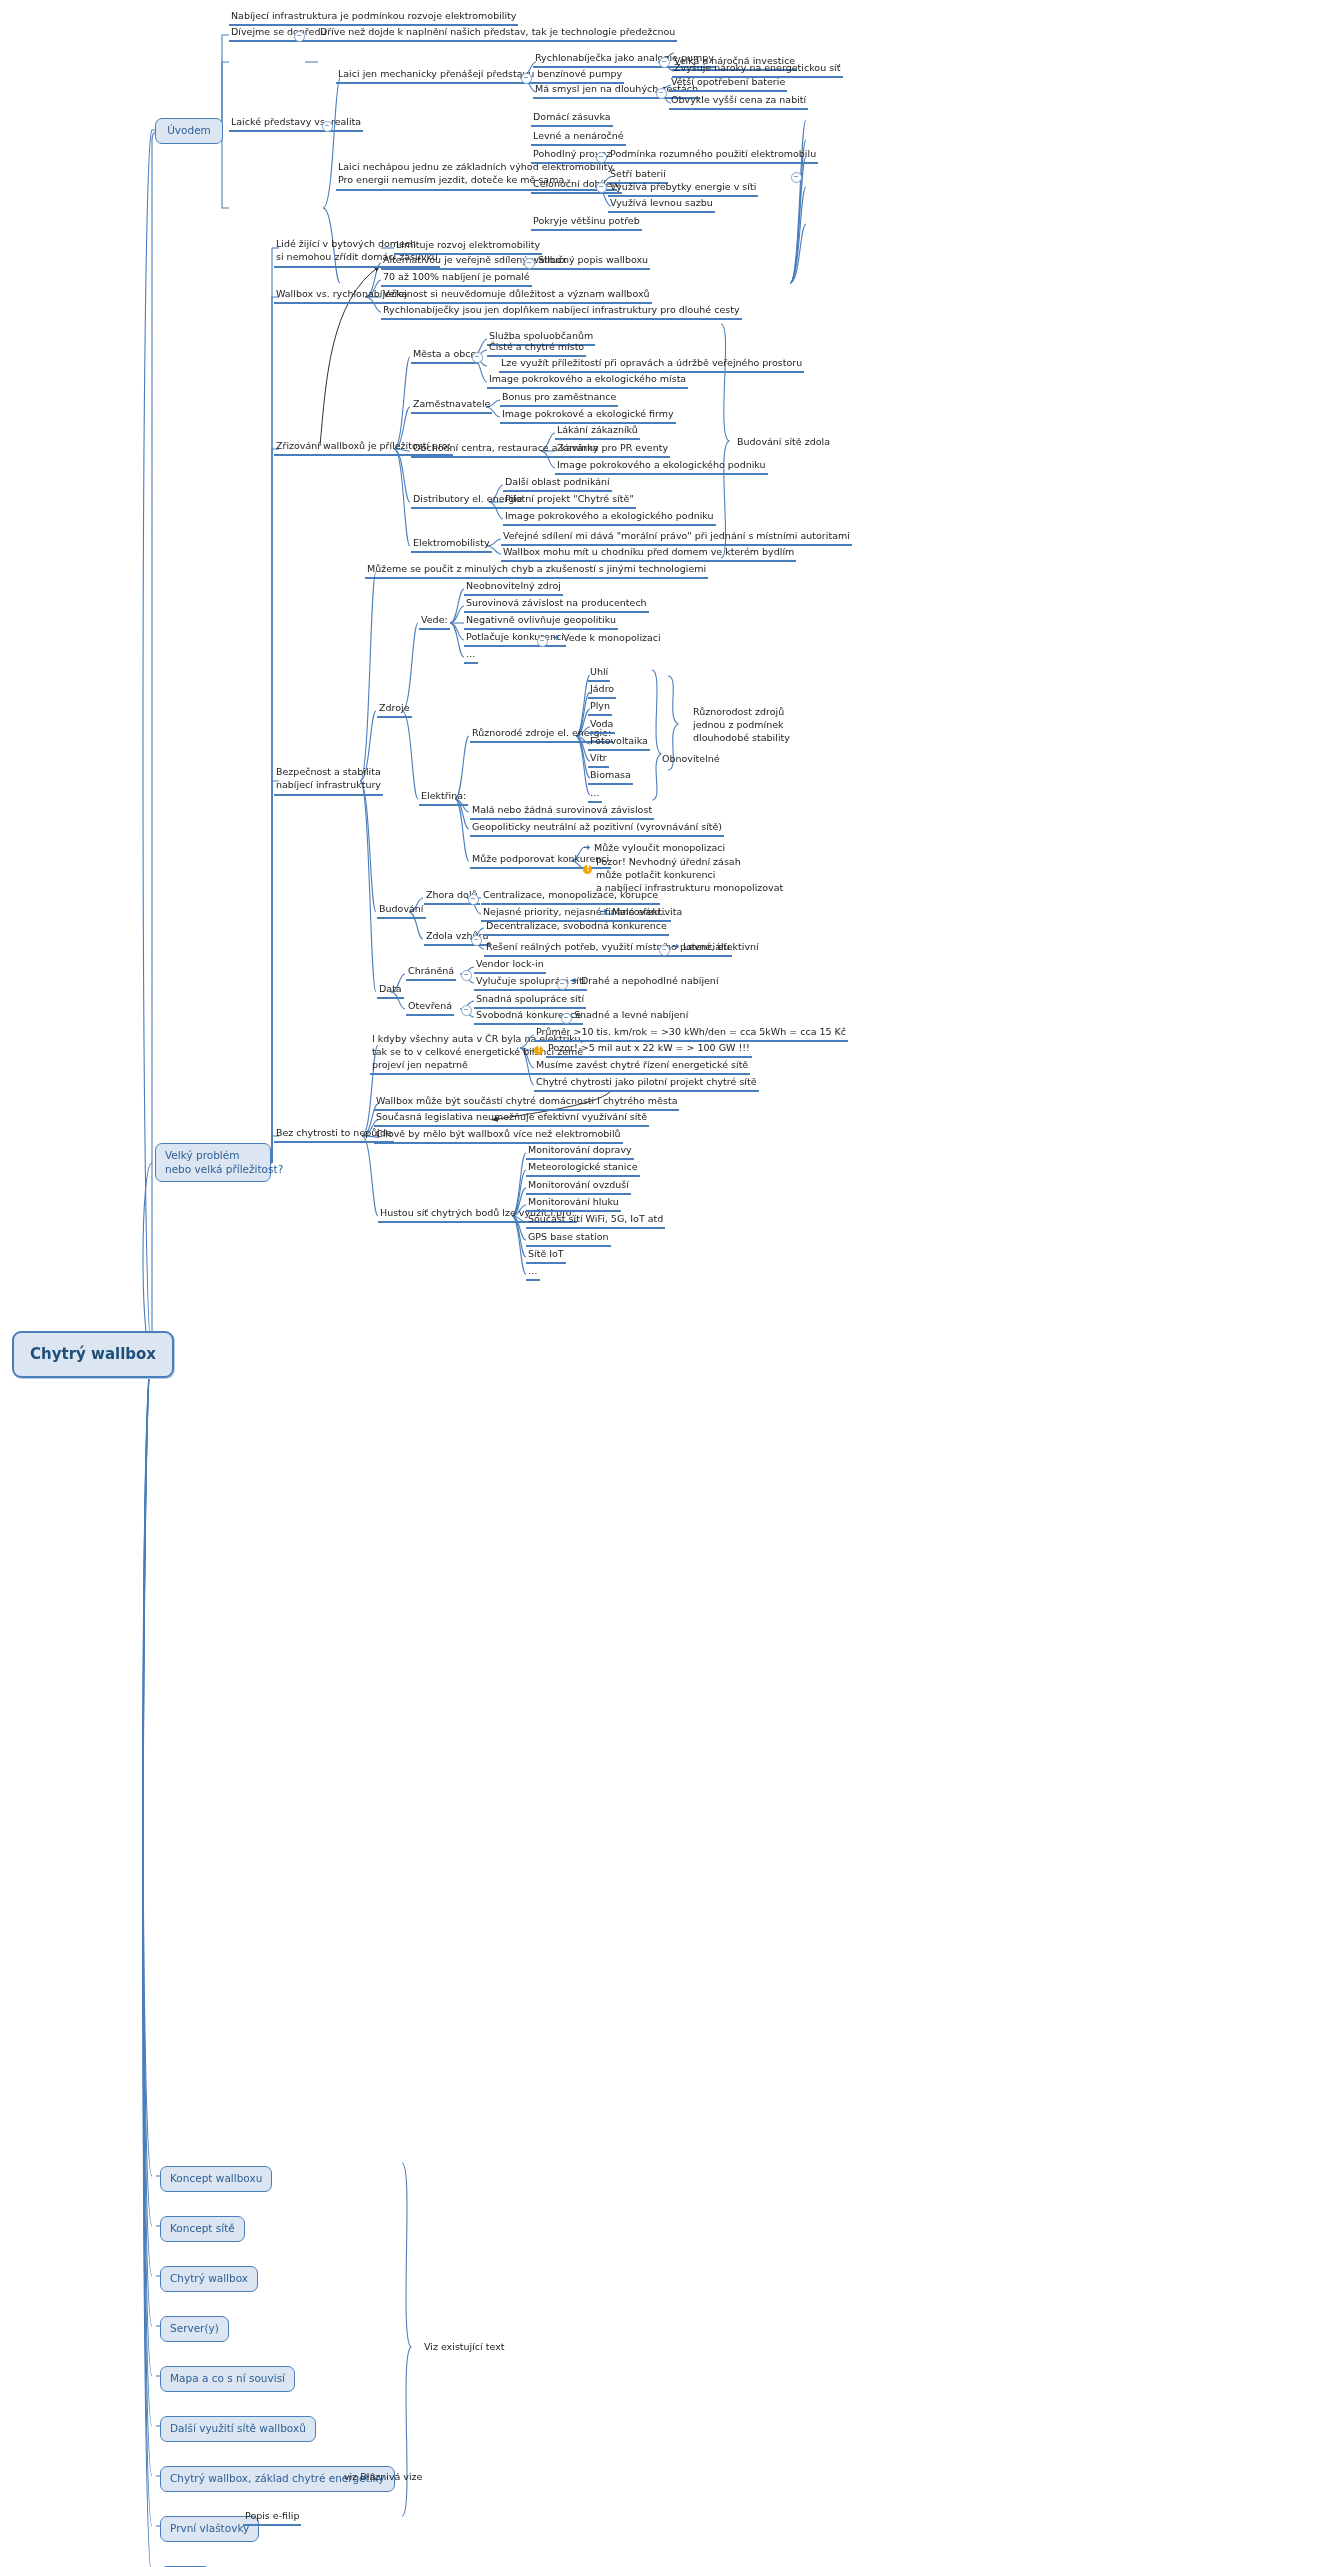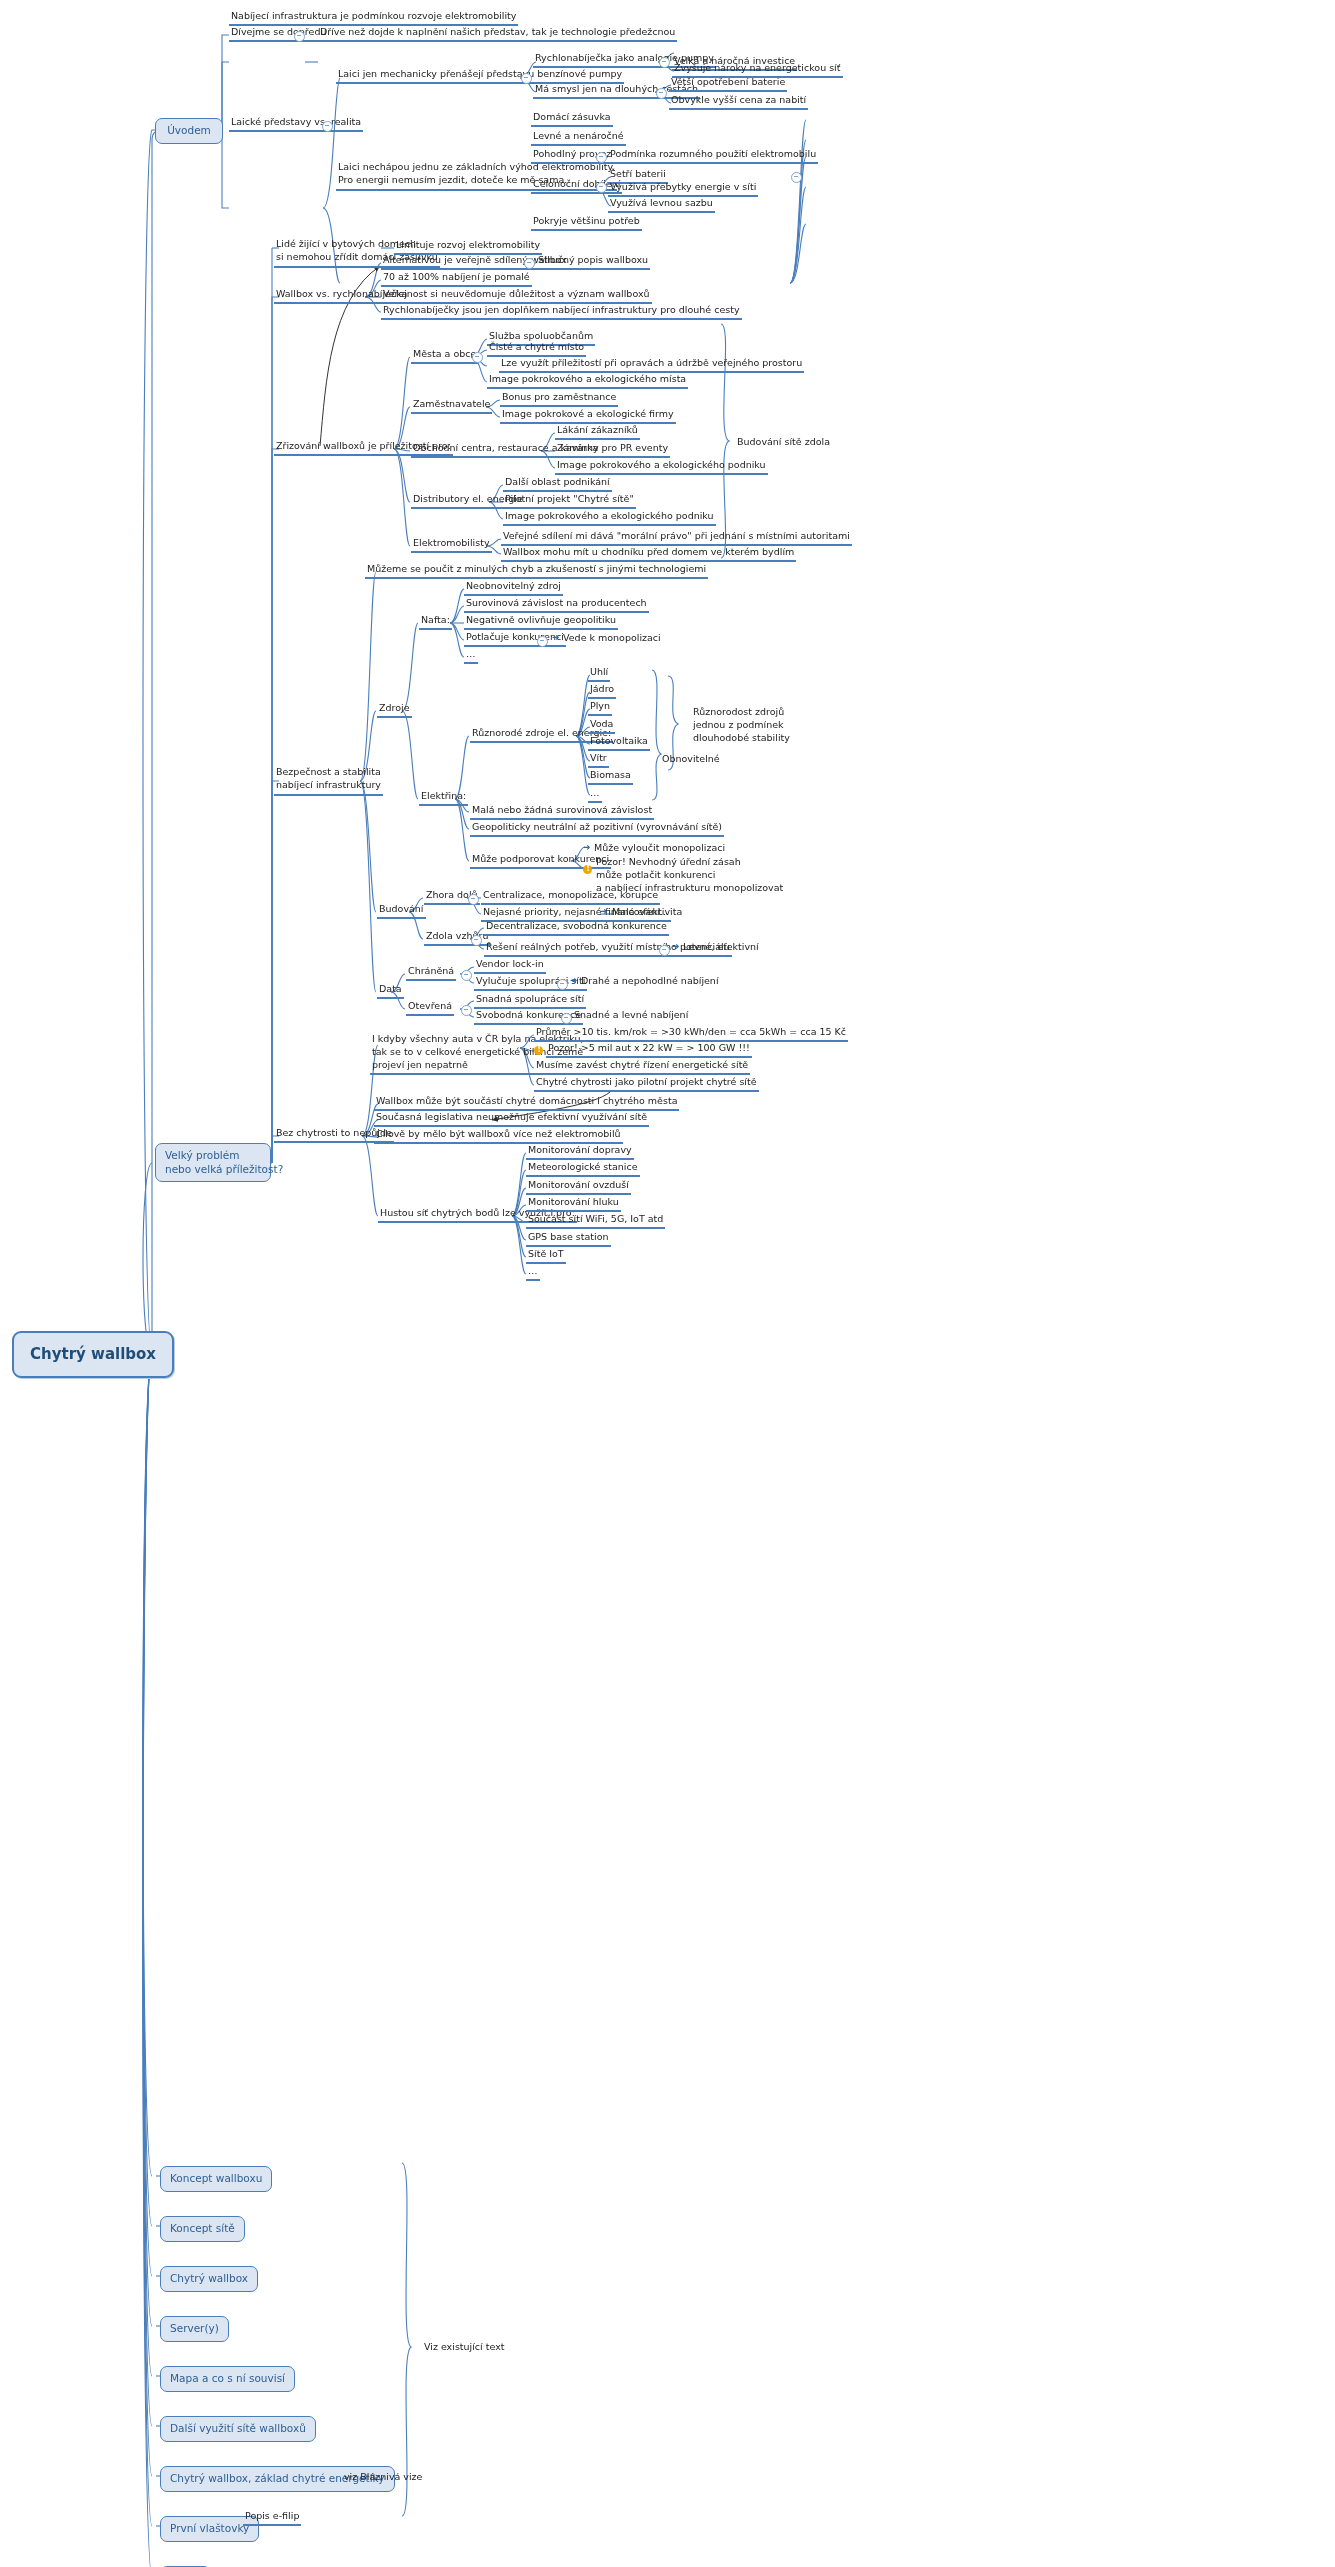--- a/index.html
+++ b/index.html
@@ -403,21 +403,21 @@
 
   <div class="bare" style="left:737px;top:436px;">Budování sítě zdola</div>
 
   <div class="node topic" style="left:365px;top:563px;">Můžeme se poučit z minulých chyb a zkušeností s jinými technologiemi</div>
 
   <div class="node topic multiline" style="left:274px;top:766px;">Bezpečnost a stabilita
 nabíjecí infrastruktury</div>
 
   <div class="node topic" style="left:377px;top:702px;">Zdroje</div>
 
-  <div class="node topic" style="left:419px;top:614px;">Nafta:</div>
+  <div class="node topic" style="left:419px;top:614px;">Vede:</div>
   <div class="node topic" style="left:464px;top:580px;">Neobnovitelný zdroj</div>
   <div class="node topic" style="left:464px;top:597px;">Surovinová závislost na producentech</div>
   <div class="node topic" style="left:464px;top:614px;">Negativně ovlivňuje geopolitiku</div>
   <div class="node topic" style="left:464px;top:631px;">Potlačuje konkurenci</div>
   <div class="handle" style="left:537px;top:636px;"></div>
   <div class="marker" style="left:552px;top:632px;">➜</div>
   <div class="bare" style="left:563px;top:632px;">Vede k monopolizaci</div>
   <div class="node topic" style="left:464px;top:648px;">…</div>
 
   <div class="node topic" style="left:419px;top:790px;">Elektřina:</div>

